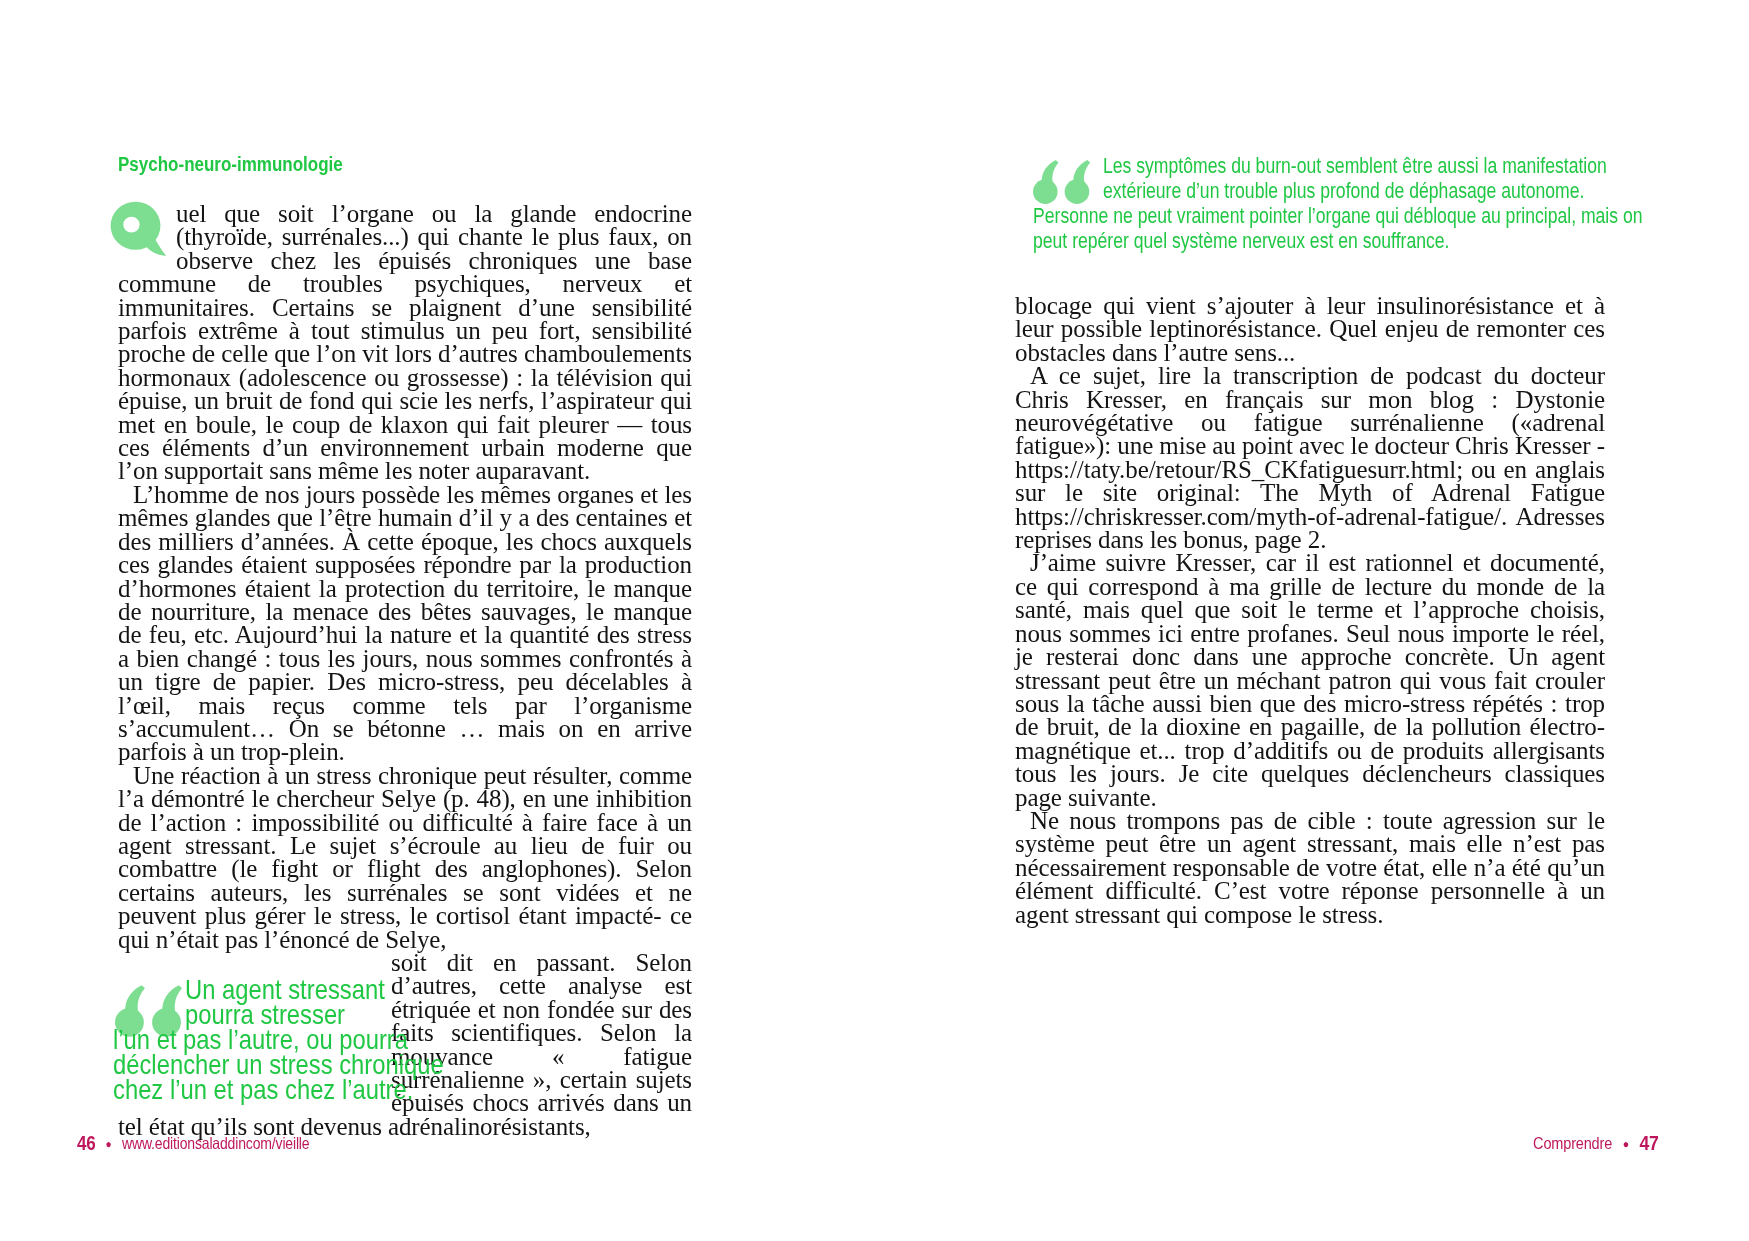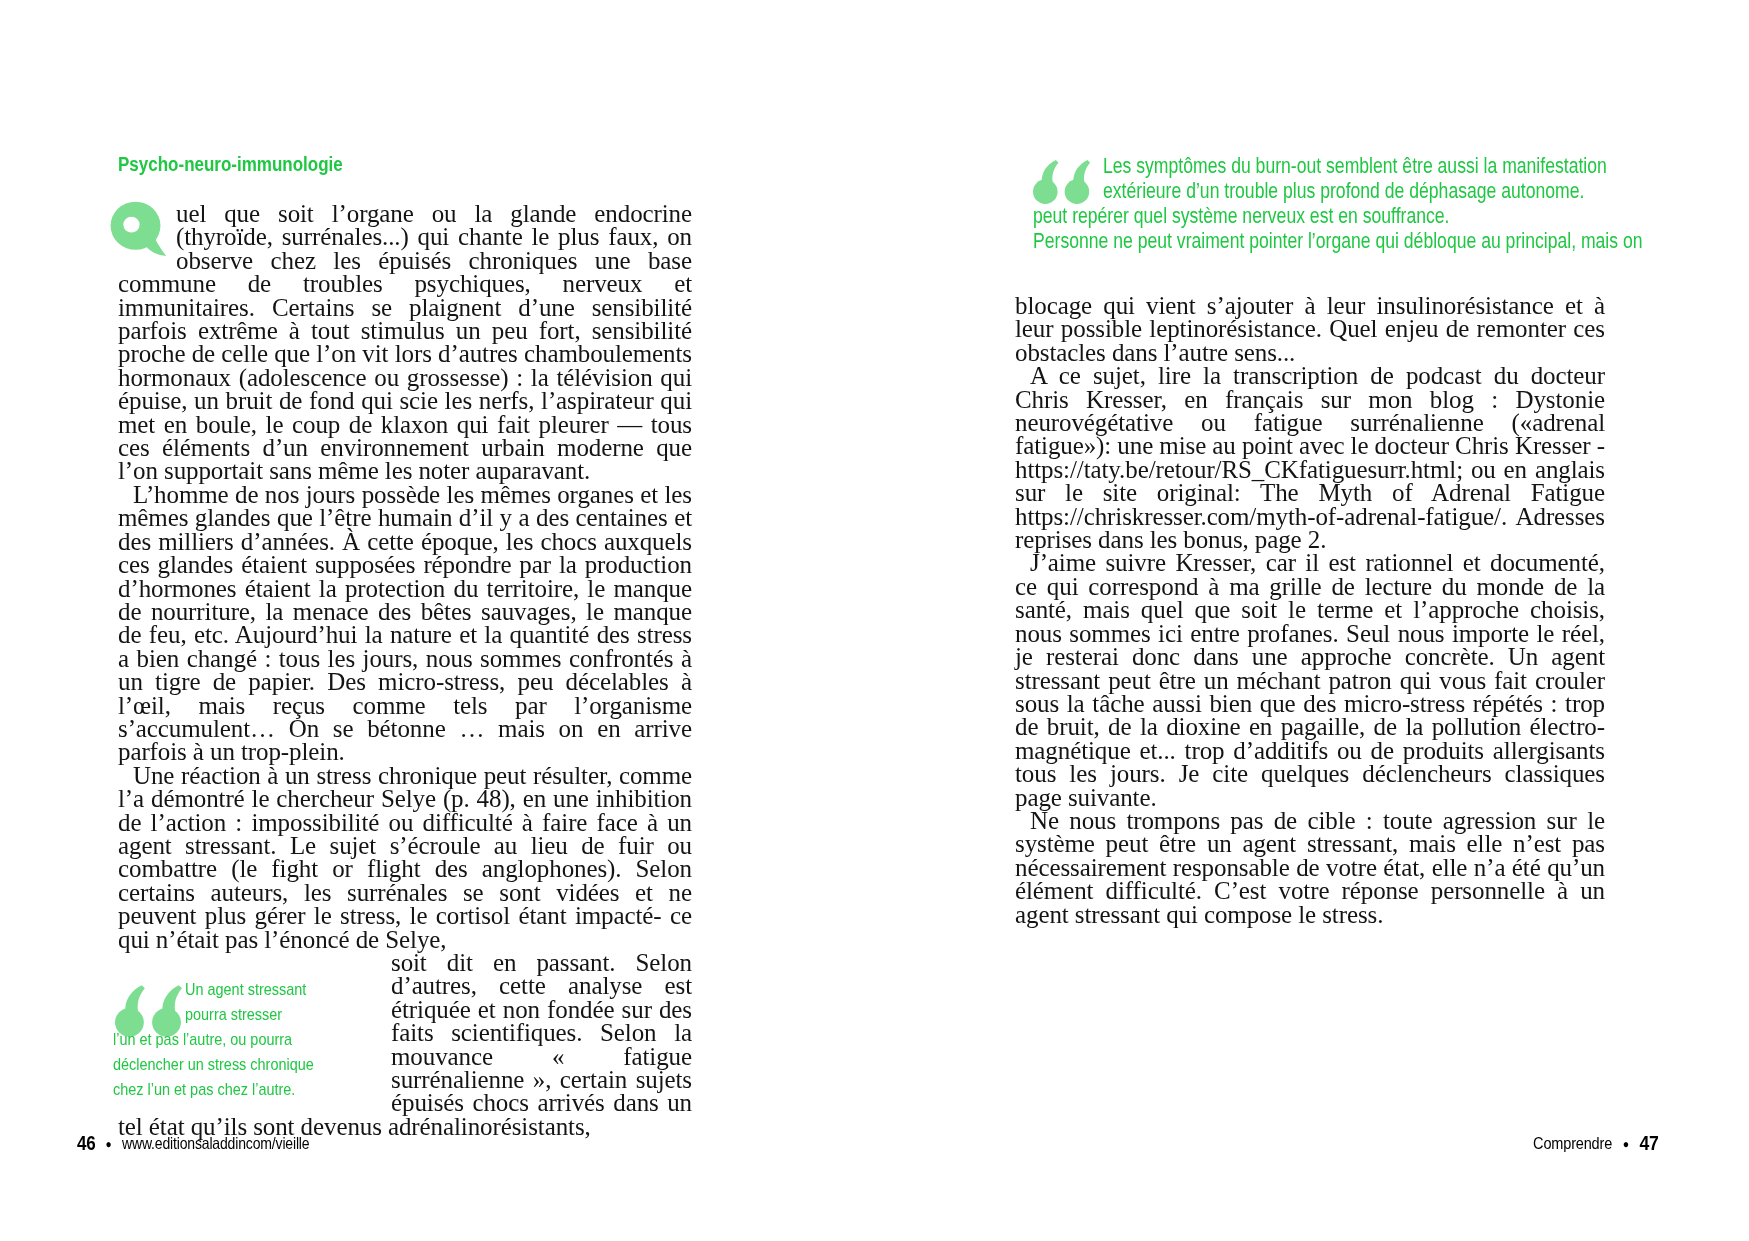--- a/index.html
+++ b/index.html
@@ -21,31 +21,31 @@
   p.body{margin:0;font-size:25px;line-height:23.4px;text-align:justify;letter-spacing:-0.1px;}
   p.body.ind{text-indent:15px;}
   .it{}
 
   
   .dropcap{float:left;width:56px;height:46px;margin:2px 10px 0 -8px;}
   .dropcap svg{display:block;width:58px;height:56px;margin-top:-4px;}
 
   
   .pullquote{position:relative;}
-  .pq-left{float:left;width:252px;margin:26px 26px 4px -5px;font-size:17px;line-height:25px;}
+  .pq-left{float:left;width:252px;margin:26px 26px 4px -5px;font-size:28px;line-height:25px;}
   .pq-left .marks{position:absolute;left:2px;top:8px;}
   .pq-left .ql.beside{margin-left:72px;}
   .pq-right{margin:4px 0 40px 18px;font-size:22px;line-height:24.5px;}
   .pq-right .marks{position:absolute;left:0;top:6px;}
   .pq-right .ql.beside{margin-left:70px;}
   .pq-right .condensed{transform:scaleX(0.80);}
   .ql{height:25px;}
 
   
-  .footer{position:absolute;top:1132px;font-family:"Liberation Sans", sans-serif;color:#000000;}
+  .footer{position:absolute;top:1132px;font-family:"Liberation Sans", sans-serif;color:#be185d;}
   #footer-left{left:77px;}
   #footer-right{right:90px;text-align:center;}
   .footer .row{display:flex;align-items:center;gap:12px;}
   .pagenum{font-weight:bold;font-size:20px;letter-spacing:-0.3px;}
   .foot-text{font-size:16.5px;letter-spacing:-0.2px;}
   .dot{font-size:12px;line-height:1;}
 </style>
 </head>
 <body>
 
@@ -100,22 +100,22 @@
 
 <div class="page-col" id="right-col">
   <div class="pullquote pq-right green">
     <span class="marks">
       <svg width="58" height="44" viewBox="0 0 66 50" fill="#7dde92">
           <use href="#double-comma"></use>
         </svg>
     </span>
     <div class="ql beside"><span class="condensed">Les symptômes du burn-out semblent être aussi la manifestation</span></div>
     <div class="ql beside"><span class="condensed">extérieure d’un trouble plus profond de déphasage autonome.</span></div>
+    <div class="ql"><span class="condensed">Personne ne peut vraiment pointer l’organe qui débloque au principal, mais on</span></div>
     <div class="ql"><span class="condensed">peut repérer quel système nerveux est en souffrance.</span></div>
-    <div class="ql"><span class="condensed">Personne ne peut vraiment pointer l’organe qui débloque au principal, mais on</span></div>
   </div>
 
   <p class="body">blocage qui vient s’ajouter à leur insulinorésistance et à leur possible leptinorésistance. Quel enjeu de remonter ces obstacles dans l’autre sens...</p>
   <p class="body ind"><span>A ce sujet, lire la transcription de podcast du docteur Chris Kresser, en français sur mon blog : </span><span class="it">Dystonie neurovégétative ou fatigue surrénalienne («adrenal fatigue»): une mise au point avec le docteur Chris Kresser -</span><span> https://taty.be/retour/RS_CKfatiguesurr.html; ou en anglais sur le site original: </span><span class="it">The Myth of Adrenal Fatigue</span><span> https://chriskresser.com/myth-of-adrenal-fatigue/. Adresses reprises dans les bonus, page 2.</span></p>
   <p class="body ind">J’aime suivre Kresser, car il est rationnel et documenté, ce qui correspond à ma grille de lecture du monde de la santé, mais quel que soit le terme et l’approche choisis, nous sommes ici entre profanes. Seul nous importe le réel, je resterai donc dans une approche concrète. Un agent stressant peut être un méchant patron qui vous fait crouler sous la tâche aussi bien que des micro-stress répétés : trop de bruit, de la dioxine en pagaille, de la pollution électro-magnétique et... trop d’additifs ou de produits allergisants tous les jours. Je cite quelques déclencheurs classiques page suivante.</p>
   <p class="body ind">Ne nous trompons pas de cible : toute agression sur le système peut être un agent stressant, mais elle n’est pas nécessairement responsable de votre état, elle n’a été qu’un élément difficulté. C’est votre réponse personnelle à un agent stressant qui compose le stress.</p>
 </div>
 
 <div class="footer" id="footer-left">
   <div class="row condensed" style="transform-origin:0 50%;">

